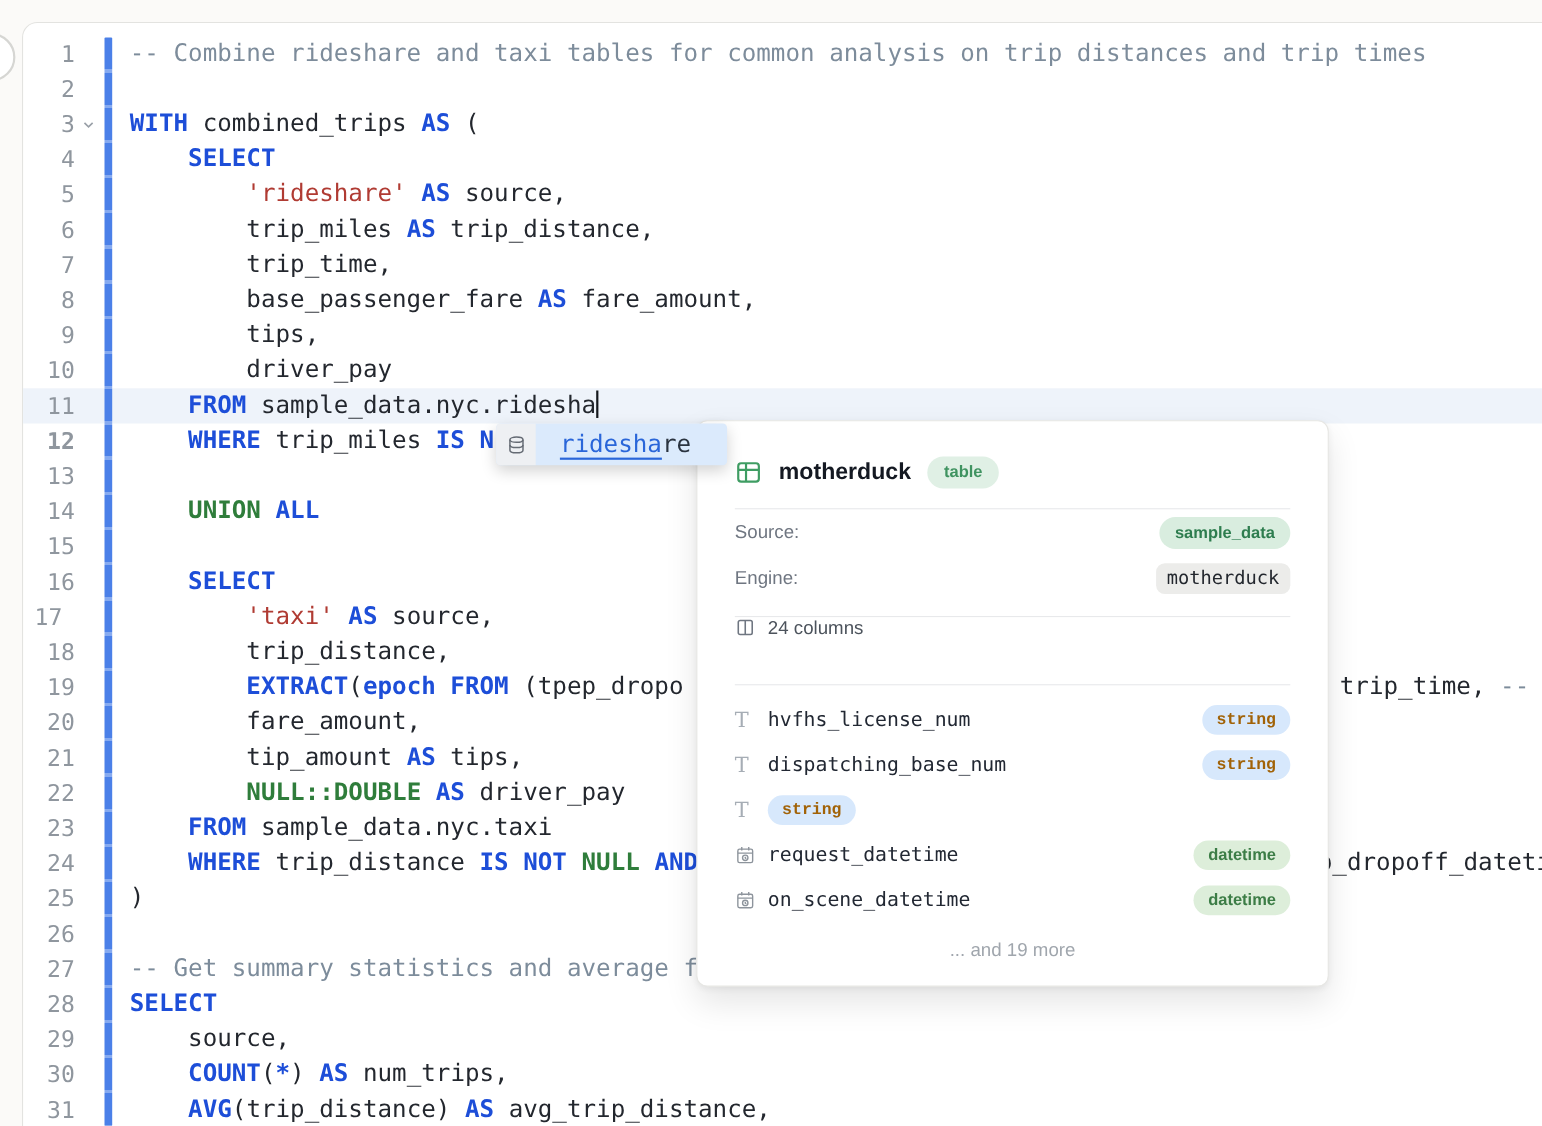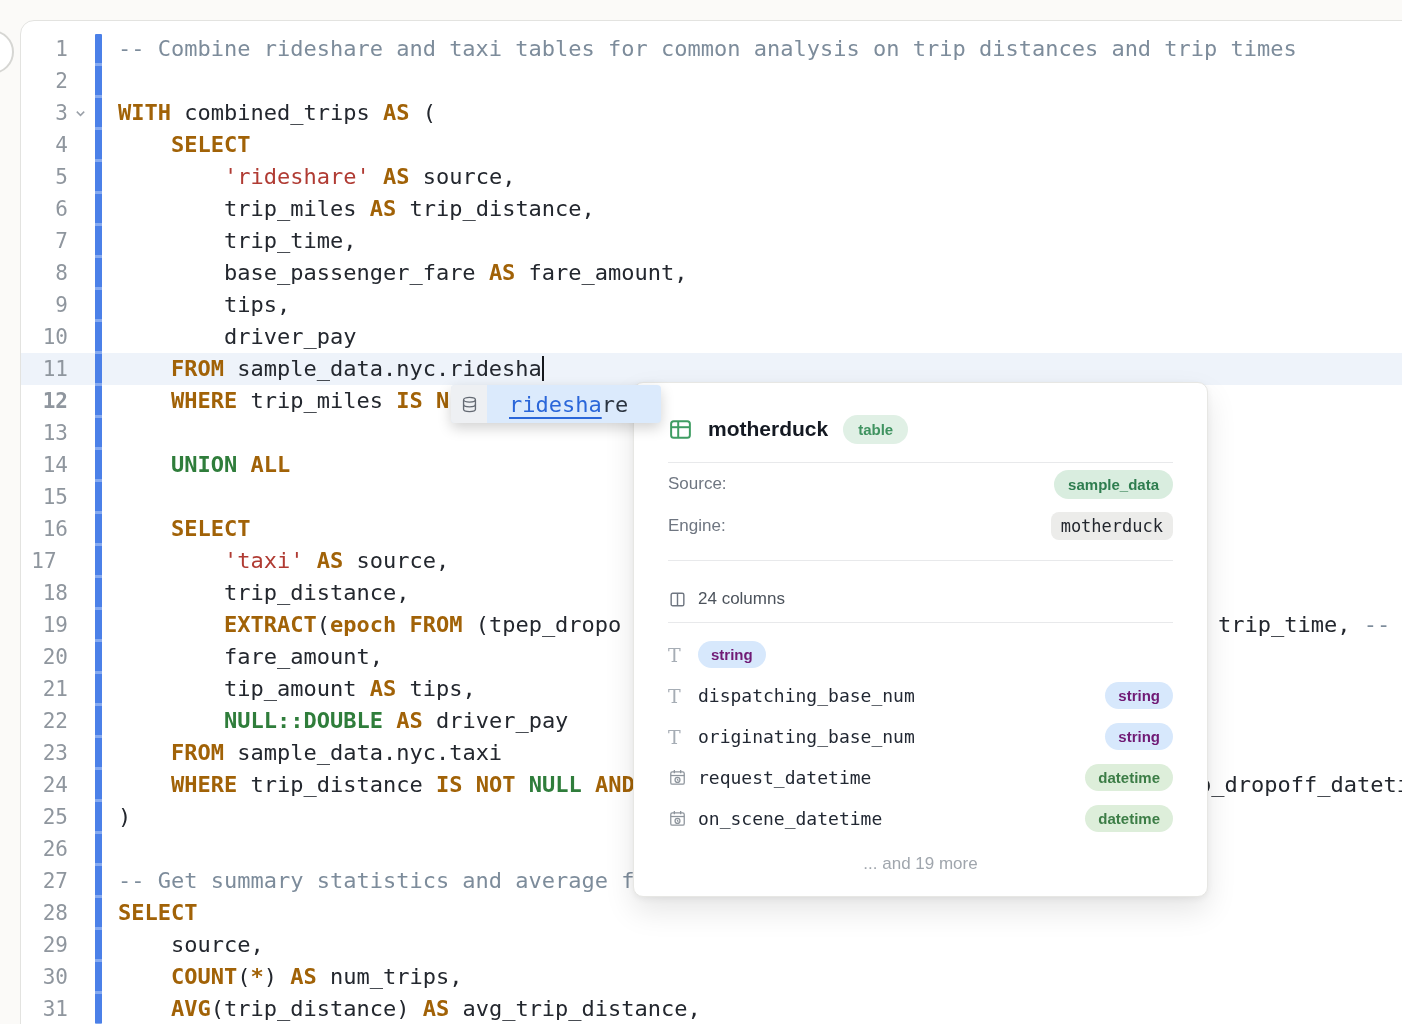--- a/index.html
+++ b/index.html
@@ -26,21 +26,21 @@
   .gnum{
     position:absolute;left:20px;width:48px;height:32px;line-height:32px;text-align:right;
     font-family:"DejaVu Sans Mono", monospace;font-size:21px;color:#8f969e;z-index:3;
   }
   .fold{position:absolute;left:74px;width:16px;height:32px;z-index:3;display:flex;align-items:center;}
   .cline{
     position:absolute;left:118px;right:0;height:32px;line-height:32px;white-space:pre;
     font-family:"DejaVu Sans Mono", monospace;font-size:22px;color:#23272e;z-index:3;
   }
   .s-txt{color:#23272e}
-  .s-kw{color:#a16207;font-weight:bold}
+  .s-kw{color:#1d4ed8;font-weight:bold}
   .s-typ{color:#2f7d3b;font-weight:bold}
   .s-str{color:#b03b33}
   .s-cmt{color:#7d8c9b}
   .frag{position:absolute;top:0;}
   .caret{display:inline-block;width:2px;height:25px;background:#15181d;vertical-align:-5px;}
   
   .ac{
     position:absolute;left:451px;top:385px;height:38px;display:flex;z-index:20;
     border-radius:4px;box-shadow:0 5px 14px rgba(0,0,0,.18);background:#dbeafc;overflow:hidden;
   }
@@ -64,28 +64,28 @@
   .badge-table{background:#e0f0e5;color:#3f9360;font-size:15px;font-weight:bold;
     border-radius:999px;padding:6px 15px;}
   .divider{height:1px;background:#e8e9eb;margin-top:13px;}
   .meta-row{display:flex;justify-content:space-between;align-items:center;height:42px;}
   .meta-row:first-of-type{margin-top:4px;}
   .meta-label{font-size:17px;color:#6f7681;}
   .pill-green{background:#d9eddf;color:#2e7d4f;font-size:15px;font-weight:bold;
     border-radius:999px;padding:6px 14px;}
   .pill-grey{background:#ececea;color:#23272e;font-size:17px;
     font-family:"DejaVu Sans Mono", monospace;border-radius:8px;padding:4px 10px;}
-  .cols-row{display:flex;align-items:flex-end;gap:11px;height:48px;color:#4c535c;font-size:17px;}
+  .cols-row{display:flex;align-items:flex-start;gap:11px;height:48px;color:#4c535c;font-size:17px;}
   .col-row{display:flex;align-items:center;height:41px;}
   .col-row:first-of-type{margin-top:11px;}
   .col-ico{width:30px;display:flex;align-items:center;}
   .t-glyph{font-family:"DejaVu Serif", serif;font-size:19px;color:#a6adb5;}
   .col-name{font-family:"DejaVu Sans Mono", monospace;font-size:18px;color:#222833;flex:1;}
-  .pill-blue{background:#d7e8fc;color:#701a75;font-size:15px;font-weight:bold;
-    border-radius:999px;padding:5px 13px;}
+  .pill-blue{background:#d7e8fc;color:#a16207;font-size:15px;font-weight:bold;
+    border-radius:999px;padding:5px 13px;font-family:Liberation Mono, monospace;}
   .pill-dt{background:#ddeeda;color:#3c7d46;font-size:15px;font-weight:bold;
     border-radius:999px;padding:5px 13px;}
   .card-more{margin-top:15px;text-align:center;color:#a0a6ad;font-size:17px;}
 </style>
 </head>
 <body>
 
 <div class="panel"></div>
 <div class="edge-btn"></div>
 
@@ -203,34 +203,34 @@
       <line x1="12" y1="4" x2="12" y2="20"></line>
     </svg>
     <span>24 columns</span>
   </div>
   <div class="divider"></div>
   <div id="col-list">
       <div class="col-row">
         <span class="col-ico">
           <span class="t-glyph">T</span>
         </span>
+        <span class="col-name">hvfhs_license_num</span>
         <span class="pill-blue">string</span>
       </div>
       <div class="col-row">
         <span class="col-ico">
           <span class="t-glyph">T</span>
         </span>
         <span class="col-name">dispatching_base_num</span>
         <span class="pill-blue">string</span>
       </div>
       <div class="col-row">
         <span class="col-ico">
           <span class="t-glyph">T</span>
         </span>
-        <span class="col-name">originating_base_num</span>
         <span class="pill-blue">string</span>
       </div>
       <div class="col-row">
         <span class="col-ico">
           <svg width="19" height="19" viewBox="0 0 24 24" fill="none" stroke="#8d949c" stroke-width="1.6">
             <rect x="3.5" y="5" width="17" height="15.5" rx="2"></rect>
             <line x1="8" y1="2.5" x2="8" y2="6.5"></line>
             <line x1="16" y1="2.5" x2="16" y2="6.5"></line>
             <line x1="3.5" y1="9.5" x2="20.5" y2="9.5"></line>
             <circle cx="12" cy="15" r="3.1"></circle>

